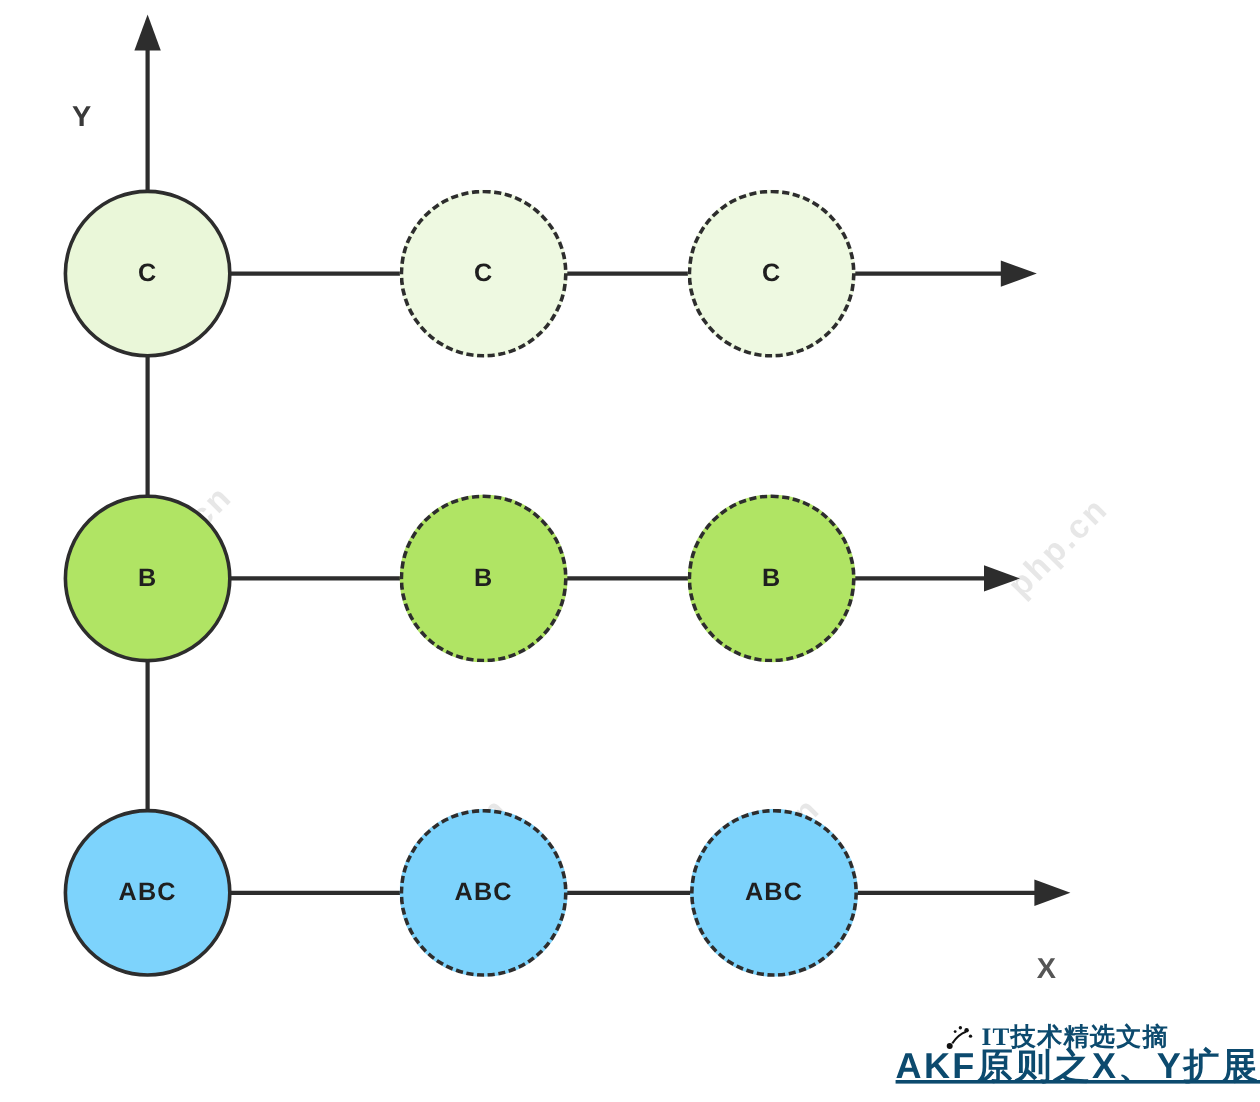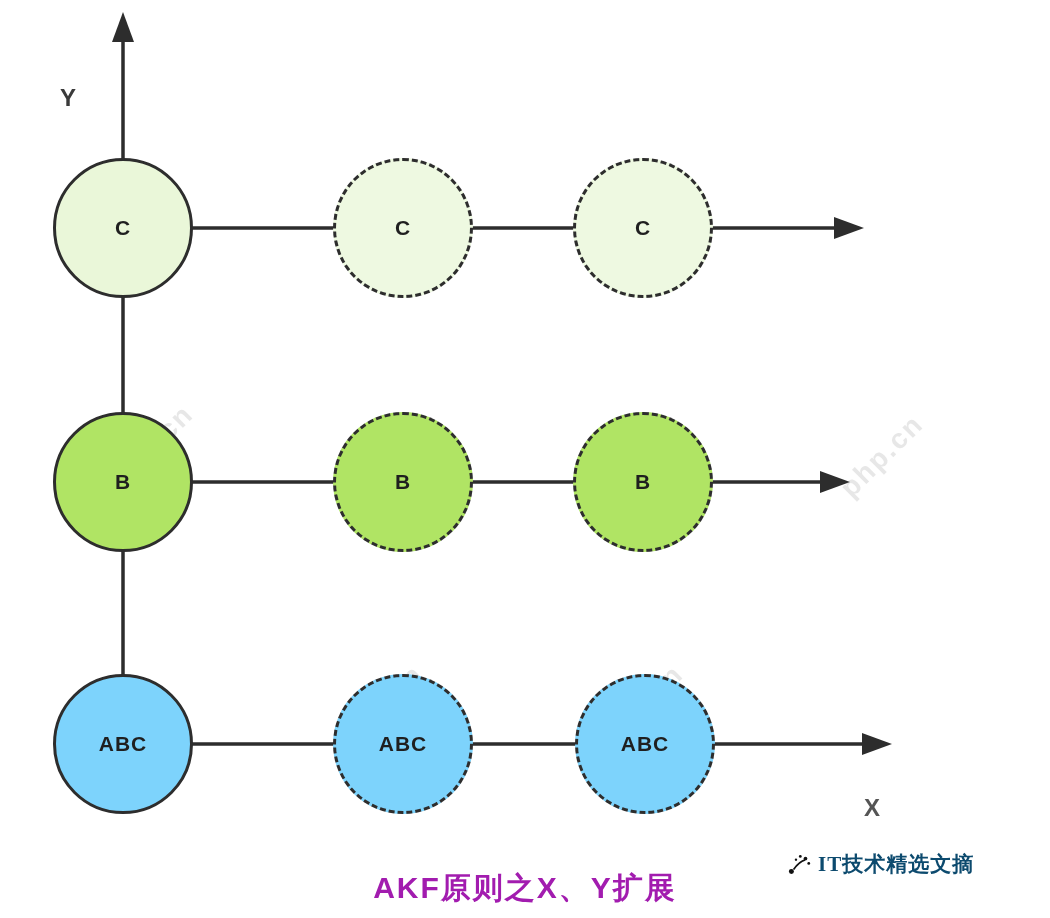--- a/index.html
+++ b/index.html
@@ -49,25 +49,26 @@
     letter-spacing: 2px;
     color: rgba(120, 120, 120, 0.18);
     white-space: nowrap;
     pointer-events: none;
   }
   .title {
     position: absolute;
     top: 868px;
     left: 0;
     width: 100%;
-    text-align: center;
+    text-align: right;
     font-size: 30px;
     font-weight: bold;
-    color: #a21caf;
+    color: #0c4a6e;
     letter-spacing: 2px;
+    text-decoration: underline;
   }
   .logo {
     position: absolute;
     top: 850px;
     left: 786px;
     display: flex;
     align-items: center;
     gap: 6px;
   }
   .logo-text {

